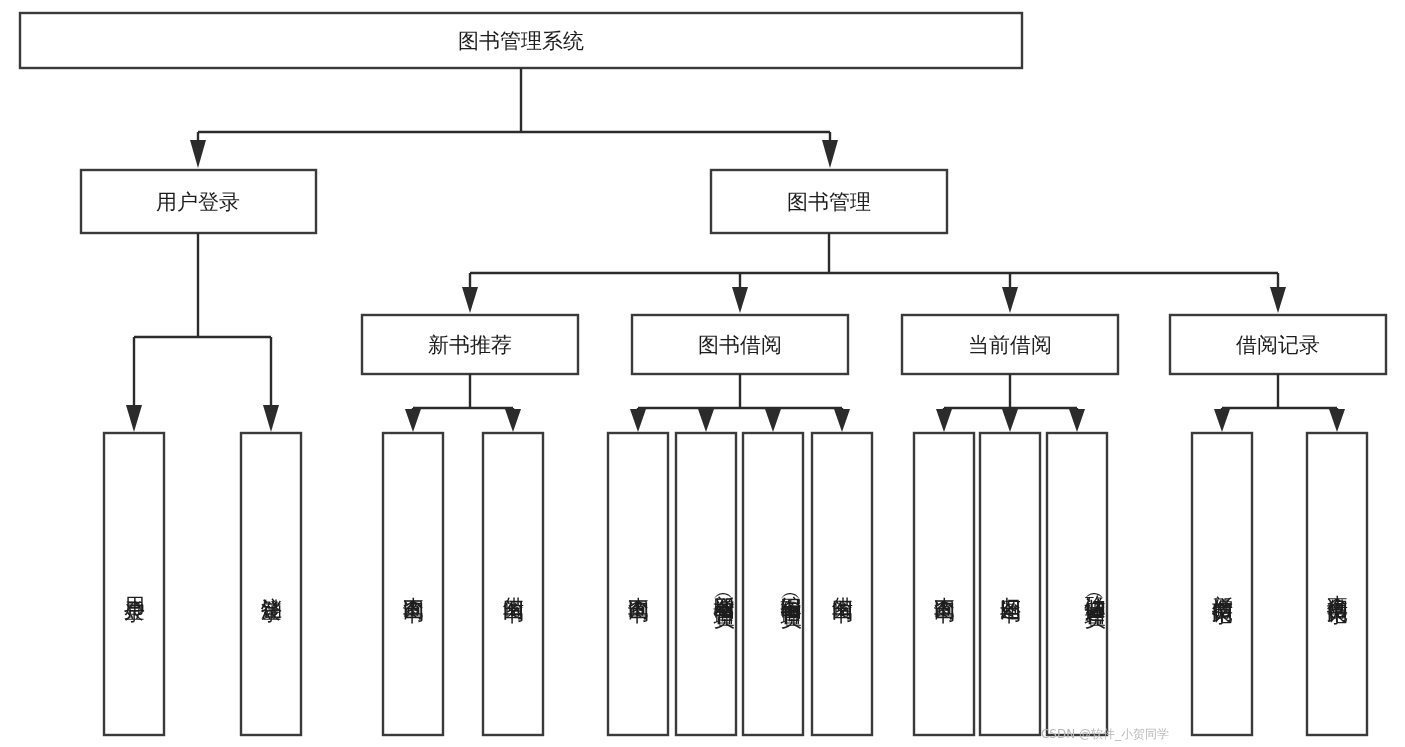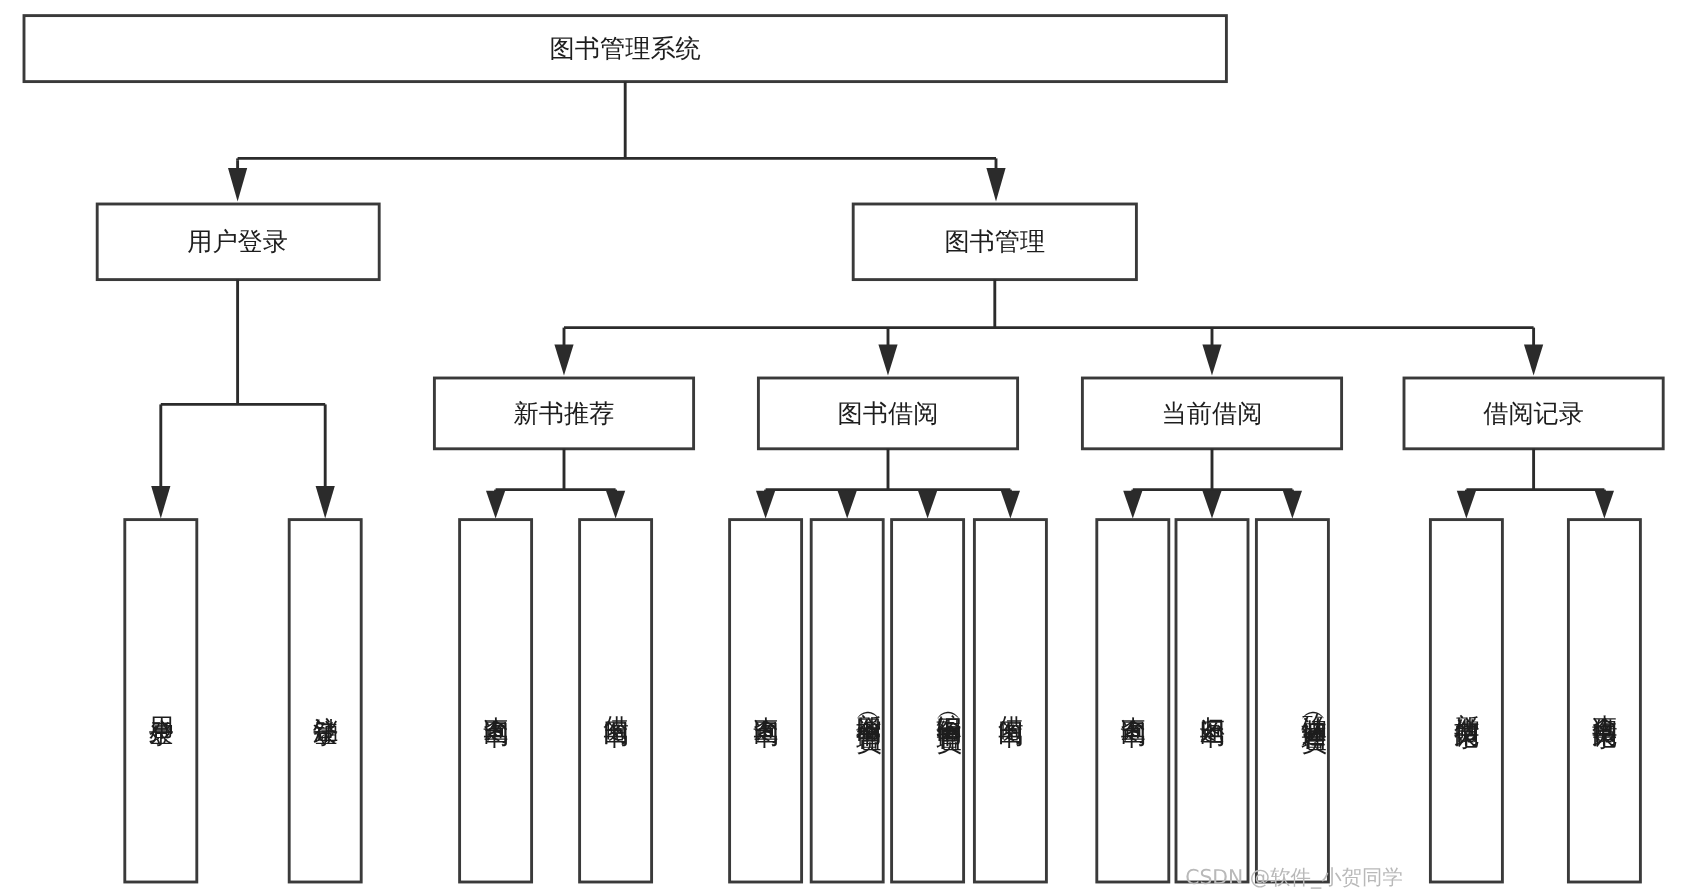--- a/index.html
+++ b/index.html
@@ -63,21 +63,21 @@
     justify-content: center;
     white-space: nowrap;
     pointer-events: none;
     user-select: none;
   }
   .watermark {
     position: absolute;
     right: 8px;
     bottom: 4px;
     font-family: "DejaVu Sans", "Liberation Sans", sans-serif;
-    font-size: 17px;
+    font-size: 12px;
     color: #b9b9b9;
     white-space: nowrap;
     user-select: none;
   }
 </style>
 </head>
 <body>
 
 <div id="diagram-root">
 

